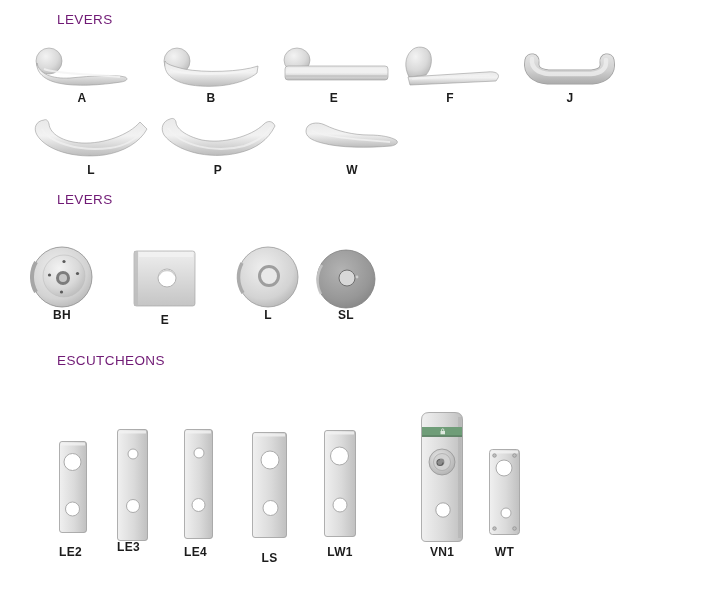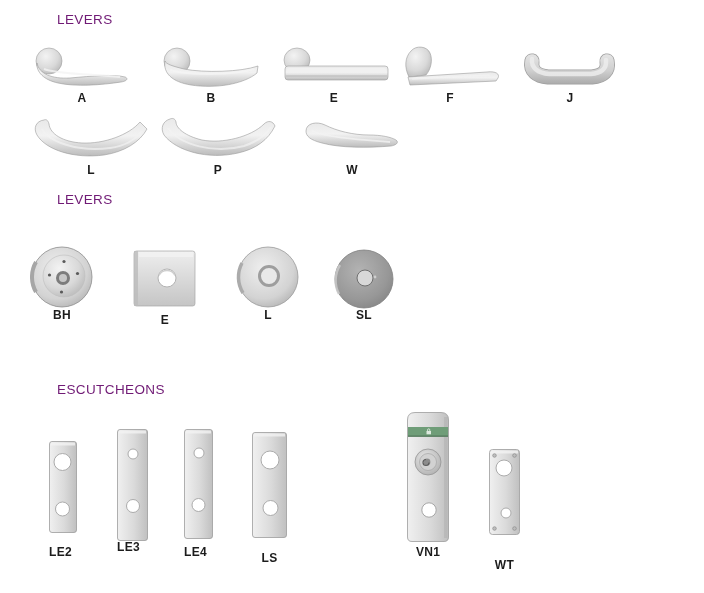--- a/index.html
+++ b/index.html
@@ -12,21 +12,21 @@
     color:#701a75;letter-spacing:.4px;margin-left:24px;
   }
   .item{position:absolute;text-align:center;}
   .item svg{display:block;margin:0 auto;}
   .lbl{
     font-size:12px;font-weight:700;color:#1c1c1c;letter-spacing:.3px;
     margin-top:0;line-height:13px;
   }
   .mt2{margin-top:2px}.mt4{margin-top:4px}.mt5{}
   .mt6{margin-top:6px}.mt7{margin-top:7px}.mt8{margin-top:14px}
-  .mt9{margin-top:9px}.mt11{margin-top:24px}.mt13{margin-top:13px}
+  .mt9{margin-top:9px}.mt11{margin-top:11px}.mt13{margin-top:13px}
   .defs{position:absolute;width:0;height:0;}
 </style>
 </head>
 <body>
 
 <div class="canvas">
 
   <svg class="defs" aria-hidden="true">
     <defs>
       <radialGradient id="hub" cx="38%" cy="32%" r="78%">
@@ -172,33 +172,33 @@
 
   <div class="item" style="left:236px;top:245px;width:64px">
     <svg width="64" height="64" viewBox="0 0 64 64">
       <circle cx="32" cy="32" r="30" fill="url(#rr)" stroke="#9b9b9b" stroke-width="0.8"></circle>
       <path d="M7,48 A30,30 0 0 1 6,18" stroke="#ababab" stroke-width="3.5" fill="none"></path>
       <circle cx="33" cy="31" r="9.5" fill="#e9e9e9" stroke="#9e9e9e" stroke-width="3"></circle>
     </svg>
     <div class="lbl mt5">L</div>
   </div>
 
-  <div class="item" style="left:333px;top:249px;width:62px">
+  <div class="item" style="left:315px;top:249px;width:62px">
     <svg width="62" height="60" viewBox="0 0 62 60">
       <circle cx="31" cy="30" r="29" fill="url(#rrd)" stroke="#7f7f7f" stroke-width="0.8"></circle>
       <path d="M6,45 A29,29 0 0 1 7,16" stroke="#c6c6c6" stroke-width="2.5" fill="none" opacity="0.9"></path>
       <circle cx="32" cy="29" r="8" fill="#d8d8d8" stroke="#6f6f6f" stroke-width="1"></circle>
       <circle cx="42" cy="28" r="1.4" fill="#cfcfcf"></circle>
     </svg>
     <div class="lbl mt5">SL</div>
   </div>
 
-  <div class="heading" style="top:382px">ESCUTCHEONS</div>
-
-  <div class="item" style="left:49px;top:441px;width:16px">
+  <div class="heading" style="top:353px">ESCUTCHEONS</div>
+
+  <div class="item" style="left:59px;top:441px;width:16px">
     <svg width="28" height="92" viewBox="0 0 28 92">
       <rect x="0.5" y="0.5" width="27" height="91" rx="2.5" fill="url(#plate)" stroke="#9c9c9c" stroke-width="0.8"></rect>
       <rect x="2" y="1.5" width="24" height="3" fill="#f3f3f3" opacity="0.8"></rect>
       <circle cx="13.5" cy="21" r="8.5" fill="#ffffff" stroke="#ababab" stroke-width="1"></circle>
       <circle cx="13.5" cy="68" r="7" fill="#ffffff" stroke="#ababab" stroke-width="1"></circle>
     </svg>
     <div class="lbl mt13">LE2</div>
   </div>
 
   <div class="item" style="left:117px;top:429px;width:20px">
@@ -224,22 +224,31 @@
   <div class="item" style="left:252px;top:432px;width:35px">
     <svg width="35" height="106" viewBox="0 0 35 106">
       <rect x="0.5" y="0.5" width="34" height="105" rx="2.5" fill="url(#plate)" stroke="#9c9c9c" stroke-width="0.8"></rect>
       <rect x="2" y="1.5" width="31" height="3" fill="#f3f3f3" opacity="0.8"></rect>
       <circle cx="18" cy="28" r="9" fill="#ffffff" stroke="#ababab" stroke-width="1"></circle>
       <circle cx="18.5" cy="76" r="7.5" fill="#ffffff" stroke="#ababab" stroke-width="1"></circle>
     </svg>
     <div class="lbl mt8">LS</div>
   </div>
 
-
-  <div class="item" style="left:397px;top:412px;width:62px">
+  <div class="item" style="left:324px;top:430px;width:32px">
+    <svg width="32" height="107" viewBox="0 0 32 107">
+      <rect x="0.5" y="0.5" width="31" height="106" rx="2.5" fill="url(#plate)" stroke="#9c9c9c" stroke-width="0.8"></rect>
+      <rect x="2" y="1.5" width="28" height="3" fill="#f3f3f3" opacity="0.8"></rect>
+      <circle cx="15.5" cy="26" r="9" fill="#ffffff" stroke="#ababab" stroke-width="1"></circle>
+      <circle cx="16" cy="75" r="7" fill="#ffffff" stroke="#ababab" stroke-width="1"></circle>
+    </svg>
+    <div class="lbl mt9">LW1</div>
+  </div>
+
+  <div class="item" style="left:411px;top:412px;width:62px">
     <svg width="42" height="130" viewBox="0 0 42 130">
       <path d="M8,0.5 L34,0.5 Q41.5,0.5 41.5,8 L41.5,125 Q41.5,129.5 37,129.5 L5,129.5 Q0.5,129.5 0.5,125 L0.5,8 Q0.5,0.5 8,0.5 Z" fill="url(#plate)" stroke="#9c9c9c" stroke-width="0.8"></path>
       <rect x="37" y="5" width="3.5" height="121" fill="#b0b0b0" opacity="0.55"></rect>
       <g>
         <rect x="1" y="15" width="40" height="9.5" fill="#6f9d78"></rect>
         <rect x="1" y="23.5" width="40" height="1.3" fill="#55795c"></rect>
         <g>
           <path d="M19.5,19 h4.5 v3.3 h-4.5 Z" fill="#eaf2ea" opacity="0.9"></path>
           <path d="M20.6,19 v-1.1 a1.1,1.1 0 0 1 2.2,0 v1.1" stroke="#eaf2ea" stroke-width="0.9" fill="none" opacity="0.9"></path>
         </g>

